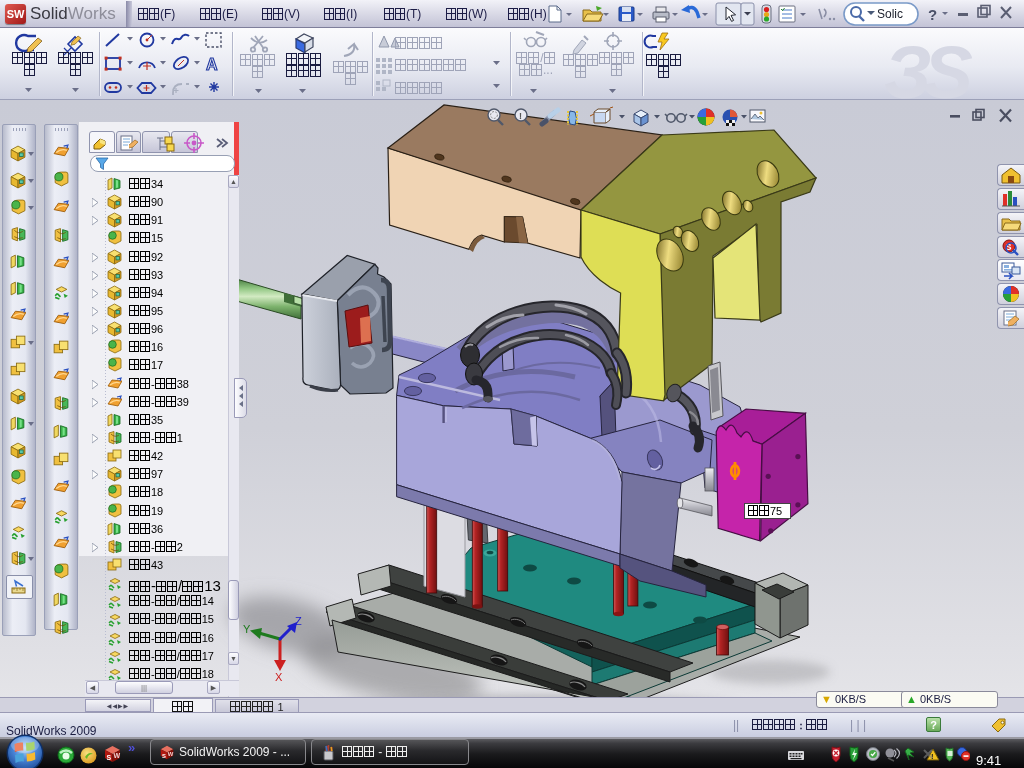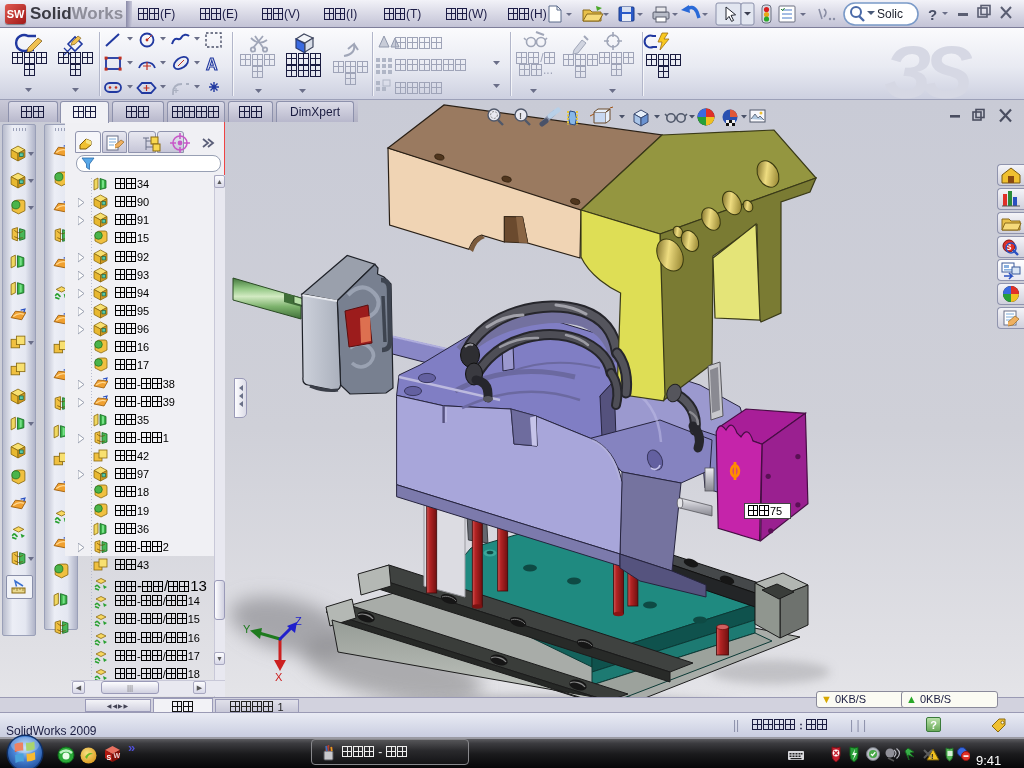--- a/index.html
+++ b/index.html
@@ -7,39 +7,39 @@
 .abs{position:absolute}
 
 .k{display:inline-block;width:10px;height:11px;border:1px solid;position:relative;vertical-align:-1px;margin:0 1px 0 0}
 .k::before{content:"";position:absolute;left:0;right:0;top:4px;height:1px;background:currentColor}
 .k::after{content:"";position:absolute;top:0;bottom:0;left:4px;width:1px;background:currentColor}
 .k2{width:11px;height:12px;vertical-align:-2px}
 .k3{width:10px;height:12px;vertical-align:-2px}
 
 #title{left:0;top:0;width:1024px;height:28px;background:linear-gradient(#f2f2f8,#dcdce8 45%,#c3c3d6);border-bottom:1px solid #7e7e9a}
 #logo{left:5px;top:4px;width:21px;height:20px;background:linear-gradient(135deg,#e05a50,#a01818);border-radius:3px;color:#fff;font-size:11px;font-weight:bold;text-align:center;line-height:20px;box-shadow:0 1px 1px rgba(0,0,0,.4)}
-#brand{left:30px;top:4px;font-size:17px;font-weight:bold;color:#3a3a42;letter-spacing:0}
+#brand{left:30px;top:4px;font-size:17px;font-weight:normal;color:#3a3a42;letter-spacing:0}
 #brand i{font-style:normal;color:#8e8e9a}
 .menu{top:7px;font-size:12px;color:#1c1c46}
 #tdivider{left:126px;top:1px;width:6px;height:26px;background:linear-gradient(90deg,#8a8aa8,#c8c8da)}
 
 #ribbon{left:0;top:28px;width:1024px;height:72px;background:linear-gradient(#fbfbfd,#e8eaf2 55%,#cdd0e0);border-bottom:1px solid #9ca0b8}
 .rlabel{font-size:12px;color:#1a1c40;text-align:center;line-height:12px}
 .rlabel.dis,.dis{color:#9fa4b8}
 .dd{width:0;height:0;border-left:3px solid transparent;border-right:3px solid transparent;border-top:4px solid #6a6e88}
 
 #tabstrip{left:0;top:100px;width:358px;height:22px;background:linear-gradient(#c9c9d8,#b2b2c4)}
 .tab{top:1px;height:21px;background:linear-gradient(#dcdce8,#b8b8cc);border:1px solid #8d91ac;border-bottom:none;border-radius:3px 3px 0 0;font-size:12px;color:#1a1c40;text-align:center;padding-top:3px}
 .tab.act{background:#f1f1f5;height:22px;z-index:3}
 
 #view{left:0;top:100px;width:1024px;height:597px;background:linear-gradient(#c9cbd6,#cfd0d8 55%,#dfdfe4 90%,#e4e4e8)}
 
 .vtb{top:124px;width:34px;background:linear-gradient(90deg,#b8bccc,#eceef6 30%,#e4e7f1 70%,#b0b4c8);border:1px solid #9aa0b8;border-radius:2px}
 
-#tree{left:65px;top:122px;width:160px;height:434px;background:#f0f0f4;border-right:1px solid #ef4444}
+#tree{left:79px;top:122px;width:160px;height:434px;background:#f0f0f4;border-right:5px solid #ef4444}
 .ptab{top:9px;height:22px;background:linear-gradient(#e8e8f0,#c6c6d8);border:1px solid #9094ae;border-radius:3px 3px 0 0}
 .ptab.act{background:#f6f6fa}
 
 #brow{left:0;top:697px;width:1024px;height:15px;background:#d2d2de;border-top:1px solid #9a9ab4}
 #status{left:0;top:712px;width:1024px;height:25px;background:linear-gradient(#e9ebf4,#c9cde0);border-top:1px solid #9a9ab4;font-size:12px;color:#1a1c40}
 #taskbar{left:0;top:737px;width:1024px;height:31px;background:linear-gradient(#6a6a6e,#3c3c40 20%,#1a1a1c 55%,#060608)}
 .tbtn{top:2px;height:26px;background:linear-gradient(#555558,#29292c 45%,#141416);border:1px solid #88888c;border-radius:4px;color:#f2f2f2;font-size:12px;white-space:nowrap}
 #clock{color:#fff;font-size:13px}
 .netbox{top:-7px;height:17px;background:#fbfbf3;border:1px solid #8a8a9a;border-radius:3px;font-size:11px;color:#1a1c40;padding:1px 4px}
 
@@ -530,28 +530,20 @@
 <div class="abs rlabel dis" style="left:332px;top:33px;width:38px"><b class="k k2"></b><b class="k k2"></b><b class="k k2"></b><br><b class="k k2"></b></div>
 <div class="abs rlabel dis" style="left:395px;top:9px;width:56px;text-align:left"><b class="k k2"></b><b class="k k2"></b><b class="k k2"></b><b class="k k2"></b></div>
 <div class="abs rlabel dis" style="left:395px;top:31px;width:84px;text-align:left"><b class="k k2"></b><b class="k k2"></b><b class="k k2"></b><b class="k k2"></b><b class="k k2"></b><b class="k k2"></b></div>
 <div class="abs rlabel dis" style="left:395px;top:54px;width:56px;text-align:left"><b class="k k2"></b><b class="k k2"></b><b class="k k2"></b><b class="k k2"></b></div>
 <div class="abs rlabel dis" style="left:514px;top:24px;width:44px"><b class="k k2"></b><b class="k k2"></b>/<b class="k k2"></b><br><b class="k k2"></b><b class="k k2"></b>...</div>
 <div class="abs rlabel dis" style="left:562px;top:26px;width:38px"><b class="k k2"></b><b class="k k2"></b><b class="k k2"></b><br><b class="k k2"></b></div>
 <div class="abs rlabel dis" style="left:598px;top:24px;width:38px"><b class="k k2"></b><b class="k k2"></b><b class="k k2"></b><br><b class="k k2"></b></div>
 <div class="abs rlabel" style="left:644px;top:26px;width:40px"><b class="k k2"></b><b class="k k2"></b><b class="k k2"></b><br><b class="k k2"></b></div>
 </div>
 
-<div id="tabstrip" class="abs">
-  <div class="abs tab" style="left:8px;width:50px"><b class="k k2"></b><b class="k k2"></b></div>
-  <div class="abs tab act" style="left:60px;width:49px"><b class="k k2"></b><b class="k k2"></b></div>
-  <div class="abs tab" style="left:112px;width:52px"><b class="k k2"></b><b class="k k2"></b></div>
-  <div class="abs tab" style="left:167px;width:58px"><b class="k k2"></b><b class="k k2"></b><b class="k k2"></b><b class="k k2"></b></div>
-  <div class="abs tab" style="left:228px;width:45px"><b class="k k2"></b><b class="k k2"></b></div>
-  <div class="abs tab" style="left:276px;width:78px">DimXpert</div>
-</div>
 
 <div class="abs vtb" style="left:2px;height:512px">
       <div class="abs" style="left:10px;top:3px;width:14px;height:3px;background:repeating-linear-gradient(90deg,#9aa0b8 0 1px,transparent 1px 3px)"></div>
 <svg class="abs" style="left:7px;top:20px" width="16" height="17" viewBox="0 0 15 16">
         <use href="#i-ext"></use>
       </svg>
 <div class="abs dd" style="left:25px;top:27px"></div>
 <svg class="abs" style="left:7px;top:47px" width="16" height="17" viewBox="0 0 15 16">
         <use href="#i-ext"></use>
       </svg>
@@ -1130,20 +1122,30 @@
         <path d="M5,10 q4,-6 8,-3 q-5,0 -6,5 z" fill="#68b828"></path>
       </svg>
 <svg class="abs" style="left:103px;top:8px" width="19" height="18" viewBox="0 0 19 18">
         <polygon points="2,5 9.5,1 17,5 9.5,9" fill="#e87060"></polygon>
         <polygon points="2,5 9.5,9 9.5,17 2,13" fill="#b01810"></polygon>
         <polygon points="9.5,9 17,5 17,13 9.5,17" fill="#881008"></polygon>
         <text x="3.5" y="15" font-size="7" font-weight="bold" fill="#fff" font-family="Liberation Sans">S</text>
         <text x="10.5" y="13" font-size="7" font-weight="bold" fill="#f0d0d0" font-family="Liberation Sans">W</text>
       </svg>
 <div class="abs" style="left:128px;top:3px;color:#5050d8;font-size:13px;font-weight:bold">»</div>
+<div class="abs tbtn" style="left:150px;width:156px">
+  <svg class="abs" style="left:8px;top:5px" width="16" height="15" viewBox="0 0 19 18">
+          <polygon points="2,5 9.5,1 17,5 9.5,9" fill="#e87060"></polygon>
+          <polygon points="2,5 9.5,9 9.5,17 2,13" fill="#b01810"></polygon>
+          <polygon points="9.5,9 17,5 17,13 9.5,17" fill="#881008"></polygon>
+          <text x="3.5" y="15" font-size="7" font-weight="bold" fill="#fff" font-family="Liberation Sans">S</text>
+          <text x="10.5" y="13" font-size="7" font-weight="bold" fill="#f0d0d0" font-family="Liberation Sans">W</text>
+        </svg>
+  <div class="abs" style="left:28px;top:5px">SolidWorks 2009 - ...</div>
+</div>
 <div class="abs tbtn" style="left:311px;width:158px">
   <svg class="abs" style="left:9px;top:4px" width="15" height="17" viewBox="0 0 15 17">
           <rect x="3" y="7" width="9" height="9" rx="1" fill="#c8c8cc" stroke="#55555a"></rect>
           <path d="M5,7 l1,-5 M7.5,7 l0,-6 M10,7 l1,-4" stroke="#b04030" stroke-width="1.6"></path>
           <path d="M5,2 l1,5" stroke="#3a70c0" stroke-width="1.6"></path>
           <path d="M10,3 l1,4" stroke="#e8a020" stroke-width="1.6"></path>
         </svg>
   <div class="abs" style="left:30px;top:5px;color:#f2f2f2"><b class="k" style="color:#eee"></b><b class="k" style="color:#eee"></b><b class="k" style="color:#eee"></b> - <b class="k" style="color:#eee"></b><b class="k" style="color:#eee"></b></div>
 </div>
 <svg class="abs" style="left:788px;top:12px" width="16" height="12" viewBox="0 0 16 12">

